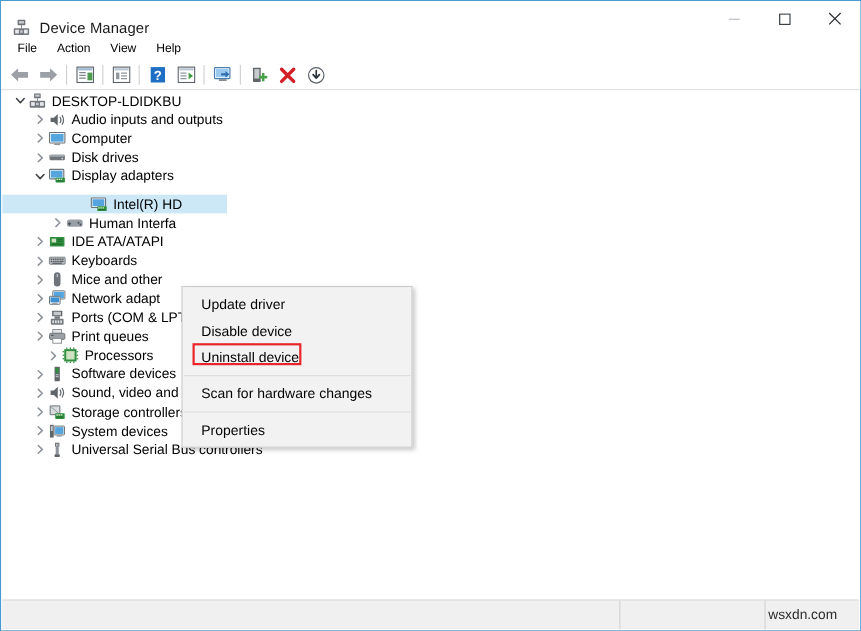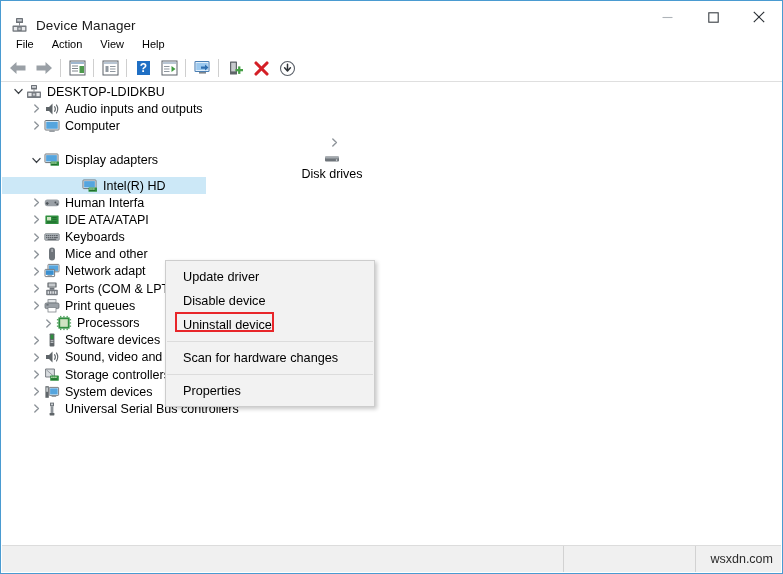--- a/index.html
+++ b/index.html
@@ -212,21 +212,21 @@
     display: flex;
     align-items: center;
     font-size: 12px;
     color: #222;
   }
   #sb-main { width: 562px; border-right: 1px solid #d2d2d2; }
   #sb-mid  { width: 132px; border-right: 1px solid #d2d2d2; }
   #sb-right {
     flex: 1;
     justify-content: flex-end;
-    padding-right: 8px;
+    padding-right: 20px;
     font-size: 12.5px;
     color: #2b2b2b;
   }
 </style>
 </head>
 <body>
 
 <div id="window">
 
   <div id="titlebar">
@@ -415,21 +415,21 @@
       <span class="ticon">
         <svg width="16" height="16" viewBox="0 0 16 16">
           <rect x="1" y="2.5" width="14" height="9.5" rx="0.7" fill="#ffffff" stroke="#6b7176" stroke-width="1"></rect>
           <rect x="2.2" y="3.7" width="11.6" height="7.1" fill="#55a5de"></rect>
           <rect x="5.3" y="12.4" width="5.4" height="1.5" fill="#8e9499"></rect>
         </svg>
       </span>
       <span class="tlabel">Computer</span>
     </div>
 
-    <div class="trow" style="padding-left:26px;flex-direction:column;">
+    <div class="trow" style="padding-left:26px;">
       <span class="twist">
         <svg width="9" height="9" viewBox="0 0 9 9">
             <path d="M2.8 1 L6.4 4.5 L2.8 8" fill="none" stroke="#8d9399" stroke-width="1.4" stroke-linecap="round" stroke-linejoin="round"></path>
           </svg>
       </span>
       <span class="ticon">
         <svg width="16" height="16" viewBox="0 0 16 16">
           <rect x="1" y="5.6" width="14" height="5" rx="1" fill="#6e747a"></rect>
           <rect x="1" y="5.6" width="14" height="1.8" rx="0.9" fill="#a3a9ae"></rect>
           <circle cx="12.6" cy="9.1" r="0.8" fill="#d8dbde"></circle>
@@ -467,21 +467,21 @@
           <rect x="6.5" y="9.5" width="8.5" height="4.3" rx="0.5" fill="#2f8f3f"></rect>
           <rect x="7.4" y="10.4" width="1.3" height="1.2" fill="#d7e7c9"></rect>
           <rect x="9.3" y="10.4" width="1.3" height="1.2" fill="#d7e7c9"></rect>
           <rect x="11.2" y="10.4" width="1.3" height="1.2" fill="#d7e7c9"></rect>
           <rect x="7.4" y="12.1" width="5.8" height="0.9" fill="#1f6b2c"></rect>
         </svg>
       </span>
       <span class="tlabel">Intel(R) HD</span>
     </div>
 
-    <div class="trow" style="padding-left:26px;">
+    <div class="trow" style="padding-left:26px;margin-left:16px;">
       <span class="twist">
         <svg width="9" height="9" viewBox="0 0 9 9">
             <path d="M2.8 1 L6.4 4.5 L2.8 8" fill="none" stroke="#8d9399" stroke-width="1.4" stroke-linecap="round" stroke-linejoin="round"></path>
           </svg>
       </span>
       <span class="ticon">
         <svg width="16" height="16" viewBox="0 0 16 16">
           <rect x="0.8" y="4.6" width="14.4" height="6.6" rx="2.6" fill="#9aa0a6"></rect>
           <rect x="2.6" y="7" width="1.2" height="3" fill="#4c5257"></rect>
           <rect x="1.8" y="7.8" width="2.8" height="1.2" fill="#4c5257"></rect>

